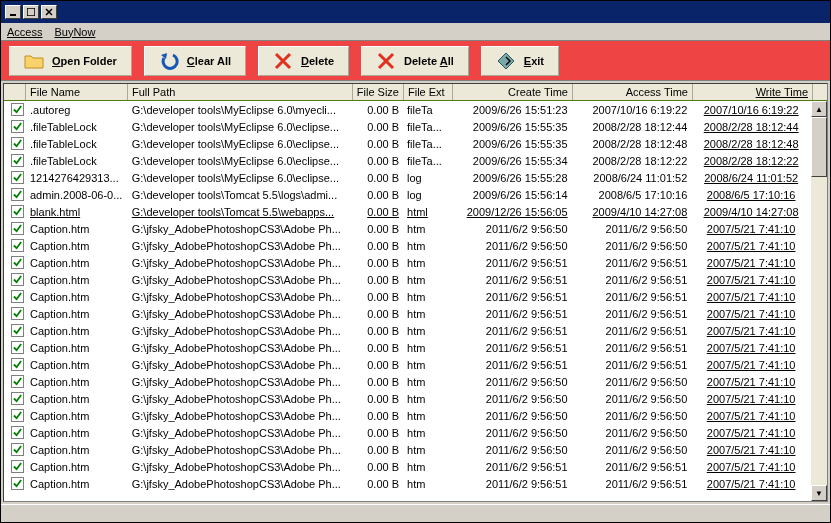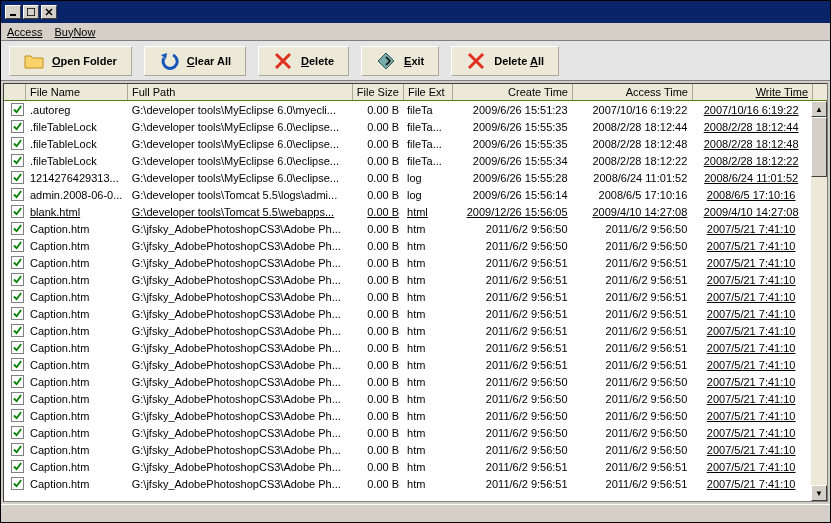--- a/index.html
+++ b/index.html
@@ -4,21 +4,21 @@
 <style>
 * { box-sizing: border-box; margin: 0; padding: 0; font-family: "Microsoft Sans Serif", Tahoma, sans-serif; font-size: 11px; }
 html, body { width: 831px; height: 523px; overflow: hidden; background: #d4d0c8; }
 .window { width: 831px; height: 523px; display: flex; flex-direction: column; border: 1px solid #000; }
 .titlebar { height: 22px; background: linear-gradient(#0a246a, #0a246a); color: #fff; display: flex; align-items: center; padding: 0 2px; }
 .titlebar .titletext { flex: 1; font-size: 12px; font-weight: bold; padding-left: 3px; display: flex; align-items: center; gap: 4px; }
 .titlebar .win-btns { display: flex; }
 .titlebar .win-btn { width: 16px; height: 14px; background: #d4d0c8; border: 1px solid #fff; border-right-color: #404040; border-bottom-color: #404040; margin-left: 2px; display: flex; align-items: center; justify-content: center; font-size: 10px; color: #000; cursor: pointer; }
 .menubar { height: 18px; background: #d4d0c8; display: flex; align-items: center; padding: 1px 6px; gap: 12px; border-bottom: 1px solid #808080; }
 .menubar span { text-decoration: underline; cursor: pointer; }
-.toolbar { height: 40px; background: #e5e5e5; display: flex; align-items: center; padding: 4px 8px; gap: 12px; border-bottom: 1px solid #808080; }
+.toolbar { height: 40px; background: #ef4444; display: flex; align-items: center; padding: 4px 8px; gap: 12px; border-bottom: 1px solid #808080; }
 .tbtn { height: 30px; padding: 0 14px; background: #ece9d8; border: 1px solid #aca899; border-top-color:#fff; border-left-color:#fff; display: flex; align-items: center; gap: 8px; cursor: pointer; font-size: 12px; }
 .tbtn .ico { width: 20px; height: 20px; display:flex; align-items:center; justify-content:center; }
 .tbtn .ul { text-decoration: underline; }
 .listwrap { flex:1; background:#fff; margin:2px; border:1px solid #808080; border-top-color:#404040; border-left-color:#404040; position:relative; overflow:hidden; }
 .header-row { display:flex; height:17px; background:#ece9d8; border-bottom:1px solid #4d7c0f; position:sticky; top:0; }
 .header-row .hcell { border-right:1px solid #aca899; padding:1px 4px; overflow:hidden; white-space:nowrap; display:flex; align-items:center; }
 .rows { position:absolute; top:17px; bottom:0; left:0; right:16px; overflow:hidden; }
 .row { display:flex; height:17px; align-items:center; white-space:nowrap; }
 .row .cell { padding:0 4px; overflow:hidden; text-overflow:ellipsis; white-space:nowrap; }
 .row.sel { text-decoration: underline; }
@@ -86,33 +86,33 @@
       <span class="ico">
           <svg viewBox="0 0 20 20">
             <path d="M3 3 L17 17 M17 3 L3 17" stroke="#e03020" stroke-width="3"></path>
           </svg>
         </span>
       <b><span class="ul">D</span>elete</b>
     </div>
     <div class="tbtn">
       <span class="ico">
           <svg viewBox="0 0 20 20">
-            <path d="M10 2 L18 10 L10 18 L2 10 Z" fill="#7aa" stroke="#355"></path>
-            <path d="M10 6 L14 10 L10 14" fill="none" stroke="#000" stroke-width="1.5"></path>
+            <path d="M3 3 L17 17 M17 3 L3 17" stroke="#e03020" stroke-width="3"></path>
           </svg>
         </span>
-      <b><span class="ul">E</span>xit</b>
+      <b>Delete <span class="ul">A</span>ll</b>
     </div>
     <div class="tbtn">
       <span class="ico">
           <svg viewBox="0 0 20 20">
-            <path d="M3 3 L17 17 M17 3 L3 17" stroke="#e03020" stroke-width="3"></path>
+            <path d="M10 2 L18 10 L10 18 L2 10 Z" fill="#7aa" stroke="#355"></path>
+            <path d="M10 6 L14 10 L10 14" fill="none" stroke="#000" stroke-width="1.5"></path>
           </svg>
         </span>
-      <b>Delete <span class="ul">A</span>ll</b>
+      <b><span class="ul">E</span>xit</b>
     </div>
   </div>
 
   <div class="listwrap">
     <div class="header-row">
       <div class="hcell c0">
           <div class="chk" style="margin:0;"><svg viewBox="0 0 10 10">
               <path d="M1 5 L4 8 L9 1" stroke="#008000" stroke-width="2" fill="none"></path>
             </svg></div>
         </div>

